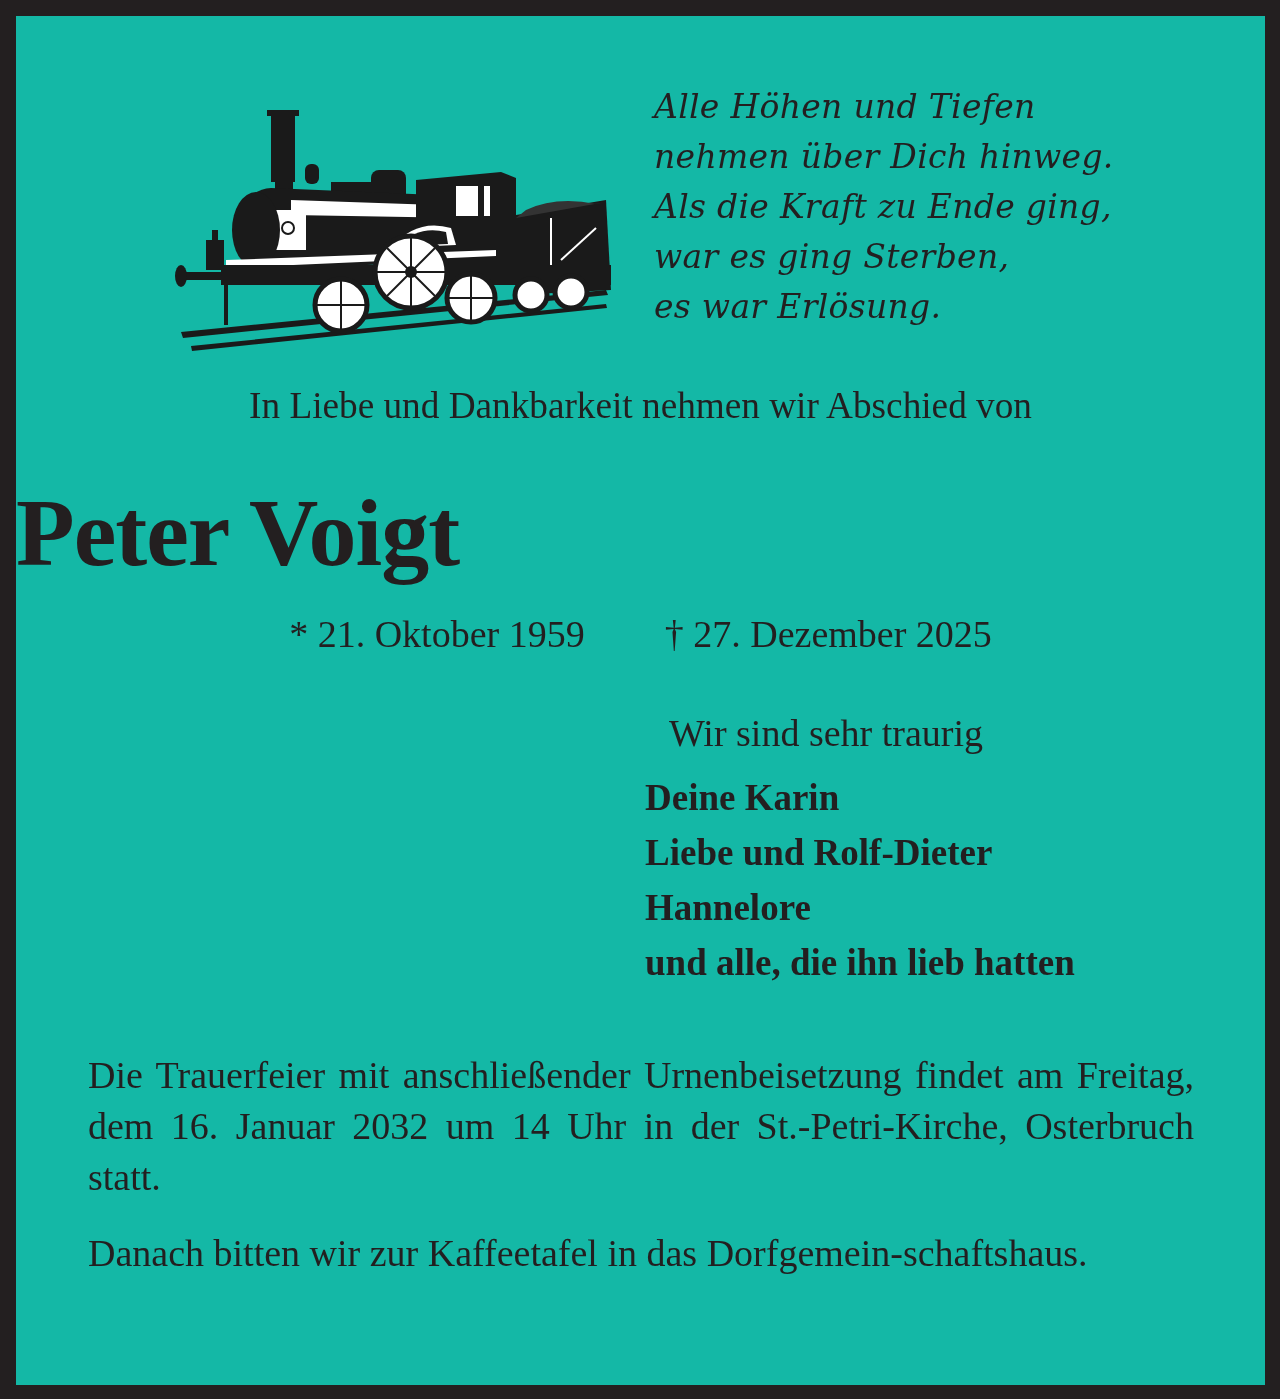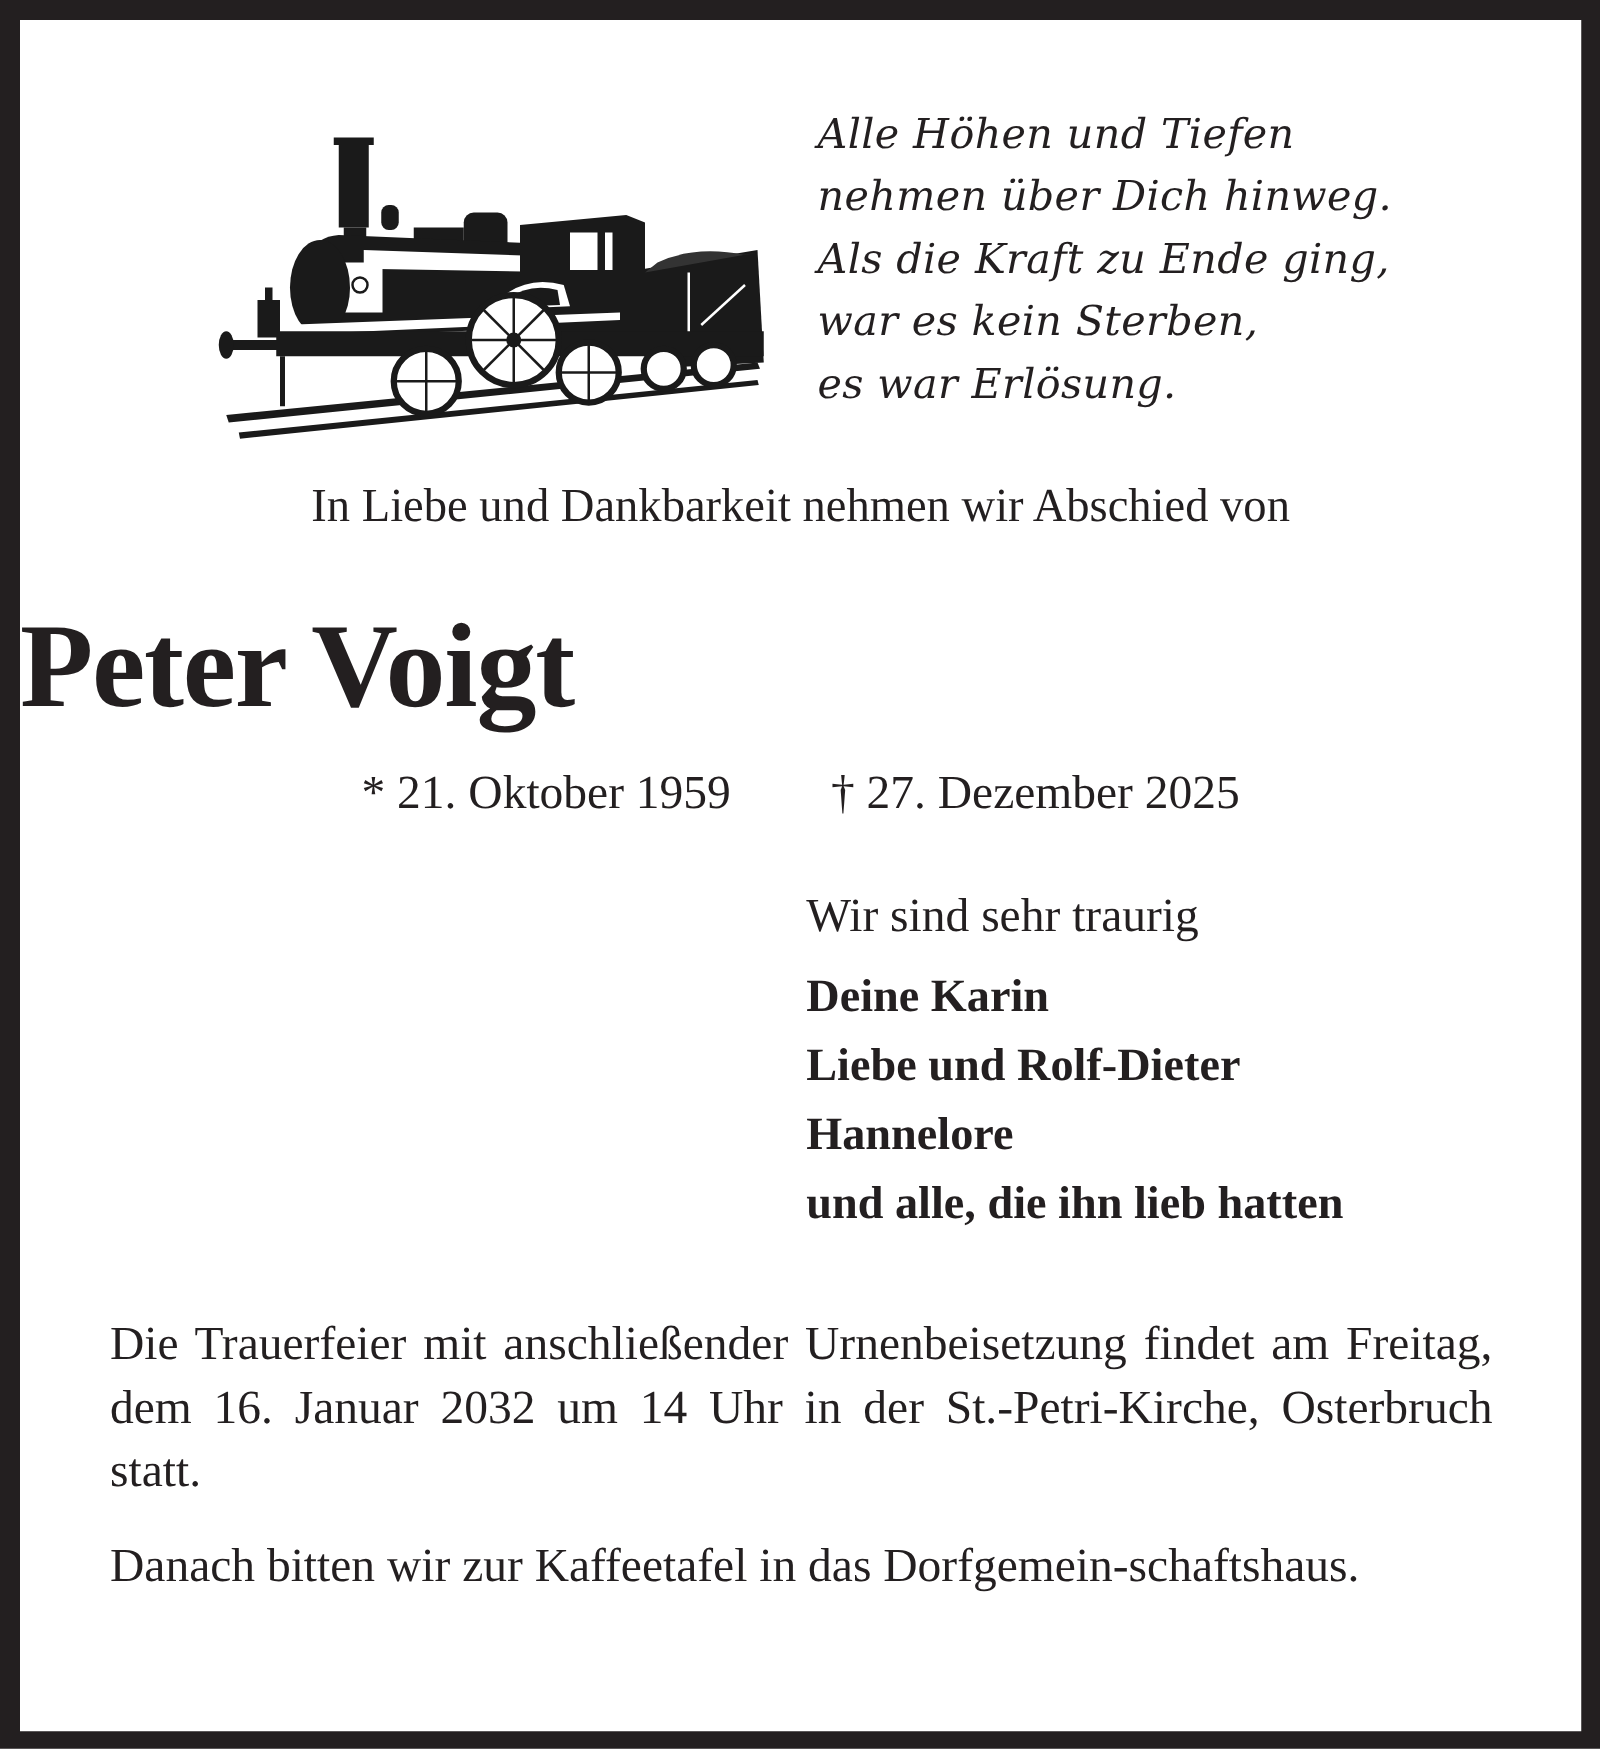--- a/index.html
+++ b/index.html
@@ -8,21 +8,21 @@
     background: #231f20;
     position: relative;
     overflow: hidden;
     font-family: "DejaVu Serif", "Liberation Serif", serif;
     color: #231f20;
   }
   .card {
     position: absolute;
     left: 16px; top: 16px;
     width: 1249px; height: 1369px;
-    background: #ffffff;
+    background: #14b8a6;
   }
   .train {
     position: absolute;
     left: 150px; top: 84px;
     width: 450px; height: 255px;
   }
   .poem {
     position: absolute;
     left: 638px; top: 66px;
     font-style: italic;
@@ -62,20 +62,21 @@
   .dates span.gap { display: inline-block; width: 80px; }
   .mourners {
     position: absolute;
     left: 629px; top: 694px;
     font-family: "Liberation Serif", serif;
   }
   .mourners .lead {
     font-size: 38px;
     line-height: 46px;
     margin-bottom: 14px;
+    margin-left: 24px;
   }
   .mourners .sig {
     font-weight: bold;
     font-size: 37px;
     line-height: 55px;
     white-space: nowrap;
   }
   .body {
     position: absolute;
     left: 72px; width: 1106px; top: 1034px;
@@ -150,21 +151,21 @@
     <ellipse cx="15" cy="176" rx="6" ry="11" fill="#1a1a1a"></ellipse>
     <rect x="40" y="140" width="18" height="30" fill="#1a1a1a"></rect>
     <rect x="46" y="130" width="6" height="12" fill="#1a1a1a"></rect>
     <line x1="60" y1="185" x2="60" y2="225" stroke="#1a1a1a" stroke-width="4"></line>
   </svg>
 
   <div class="poem">
     <div>Alle Höhen und Tiefen</div>
     <div>nehmen über Dich hinweg.</div>
     <div>Als die Kraft zu Ende ging,</div>
-    <div>war es kein Sterben,</div>
+    <div>war es ging Sterben,</div>
     <div>es war Erlösung.</div>
   </div>
 
   <div class="intro">In Liebe und Dankbarkeit nehmen wir Abschied von</div>
 
   <div class="name">Peter Voigt</div>
 
   <div class="dates">
     <span>* 21. Oktober 1959</span><span class="gap"></span><span>† 27. Dezember 2025</span>
   </div>

